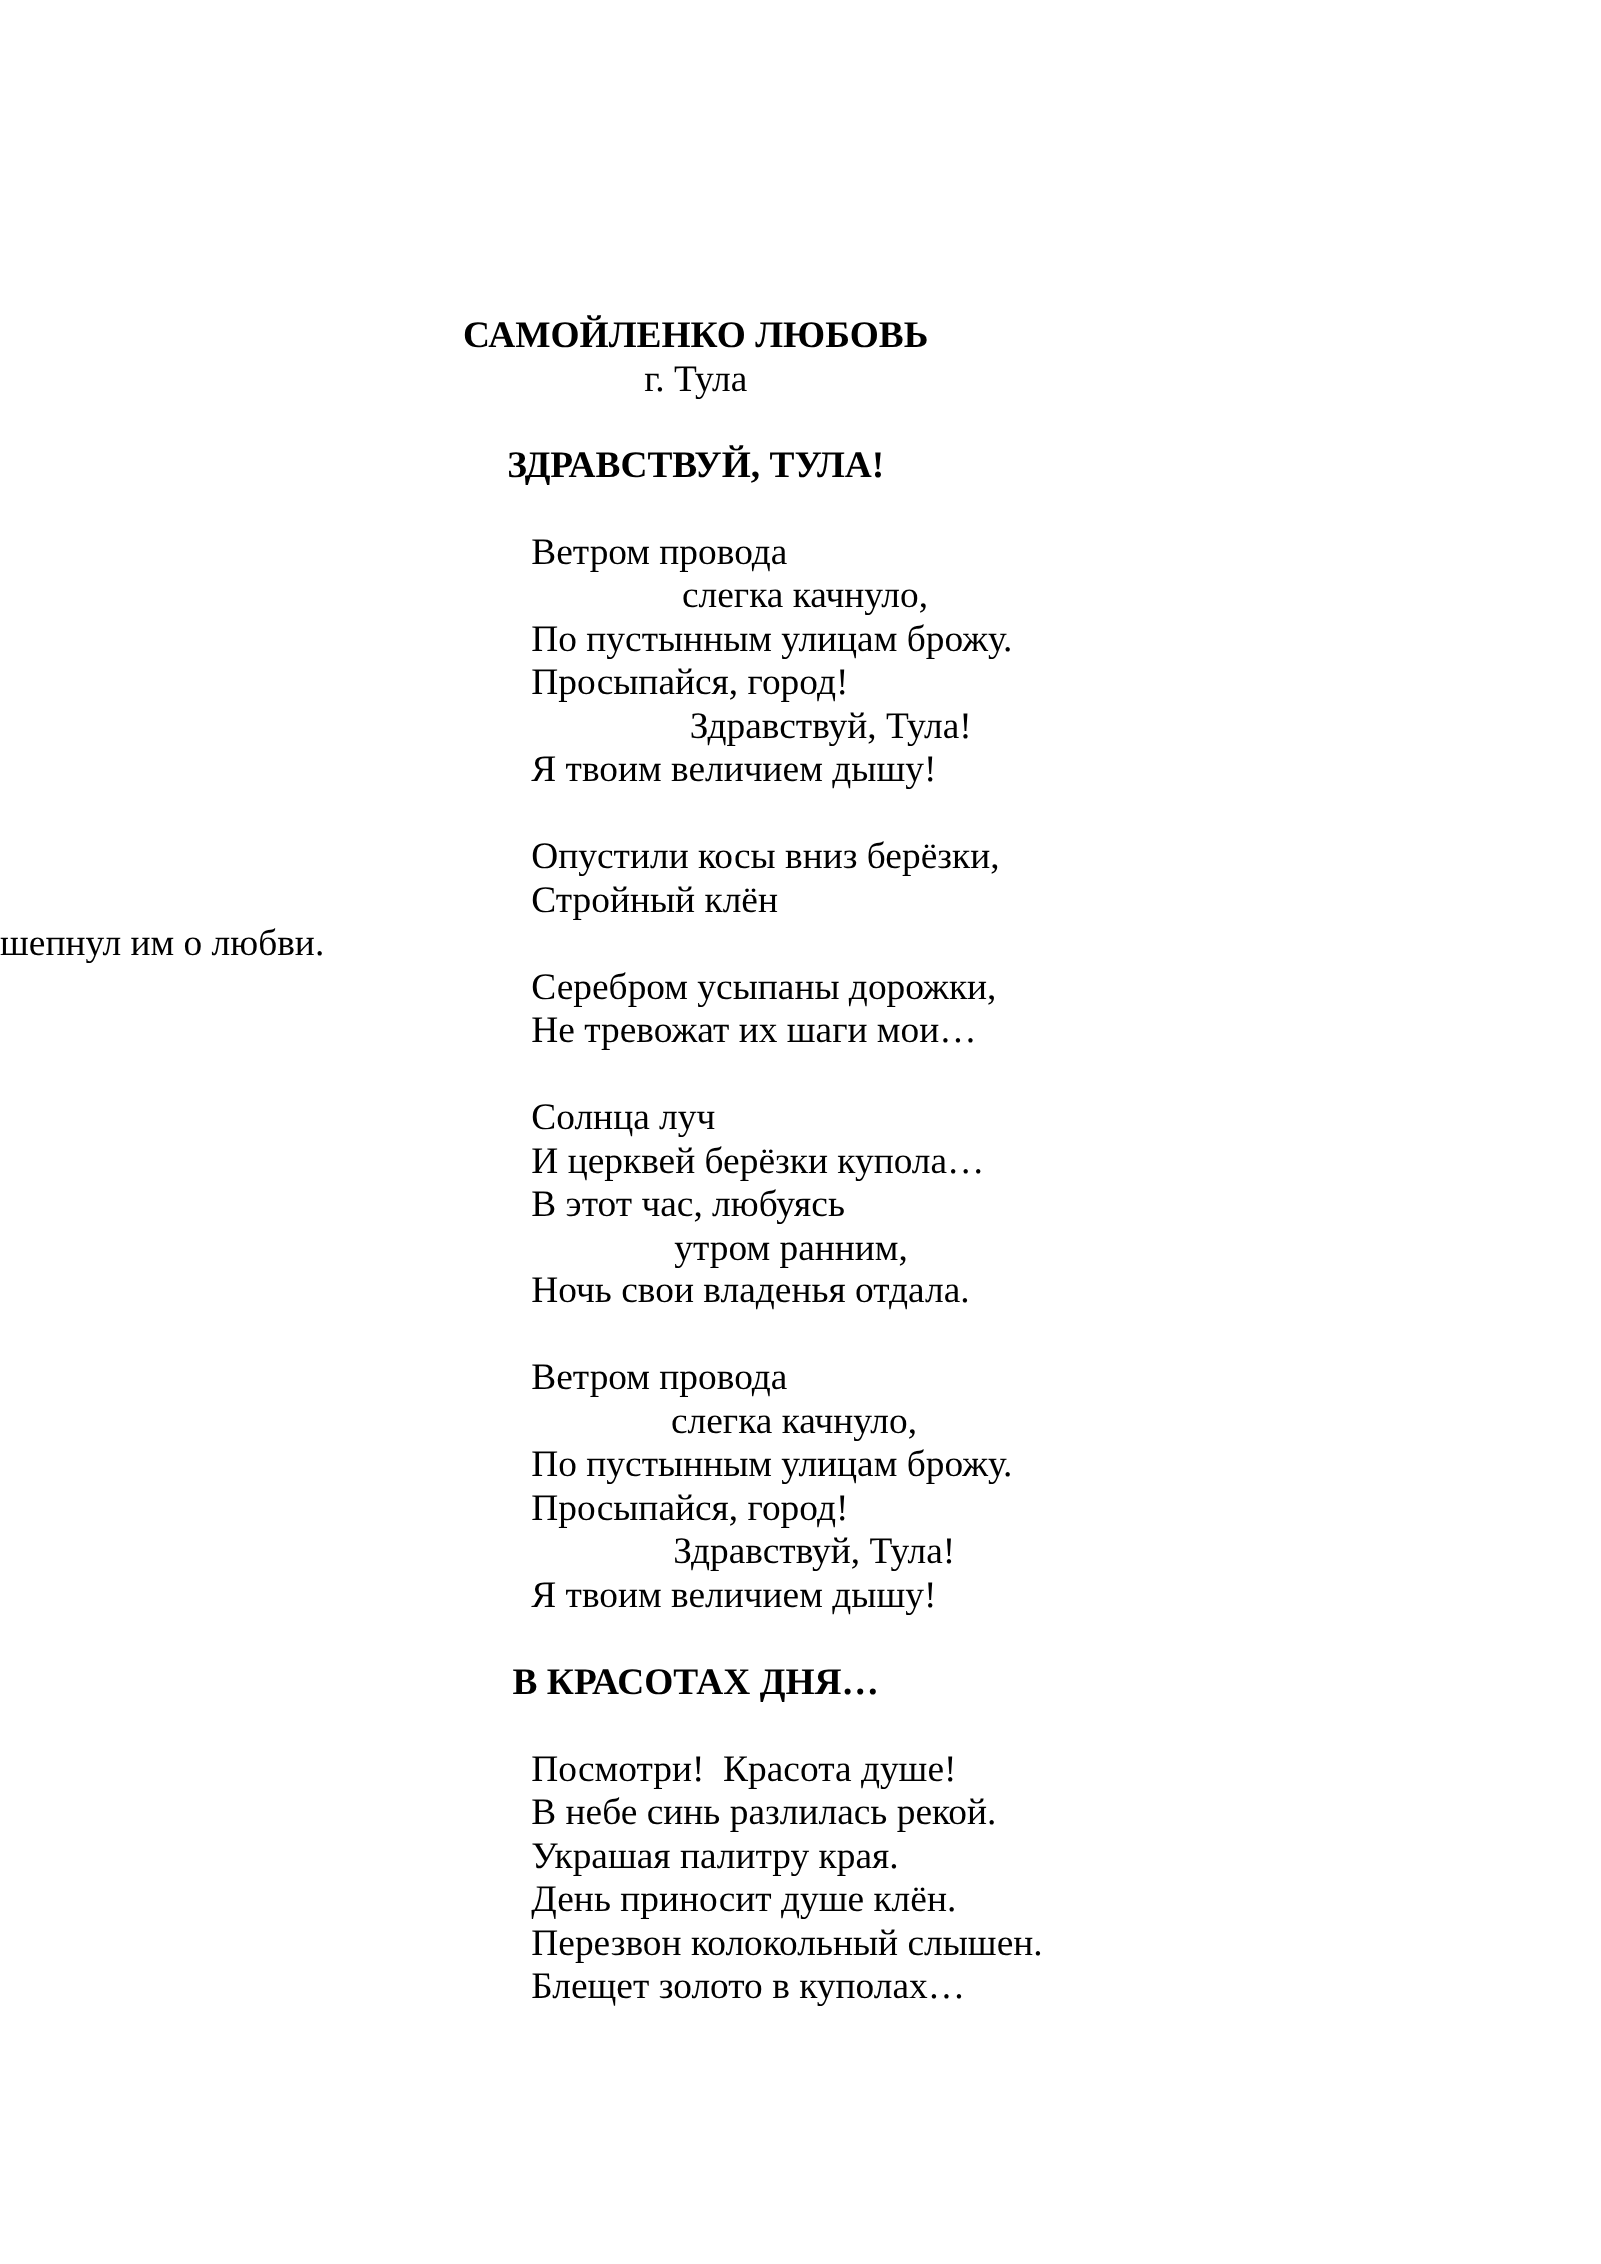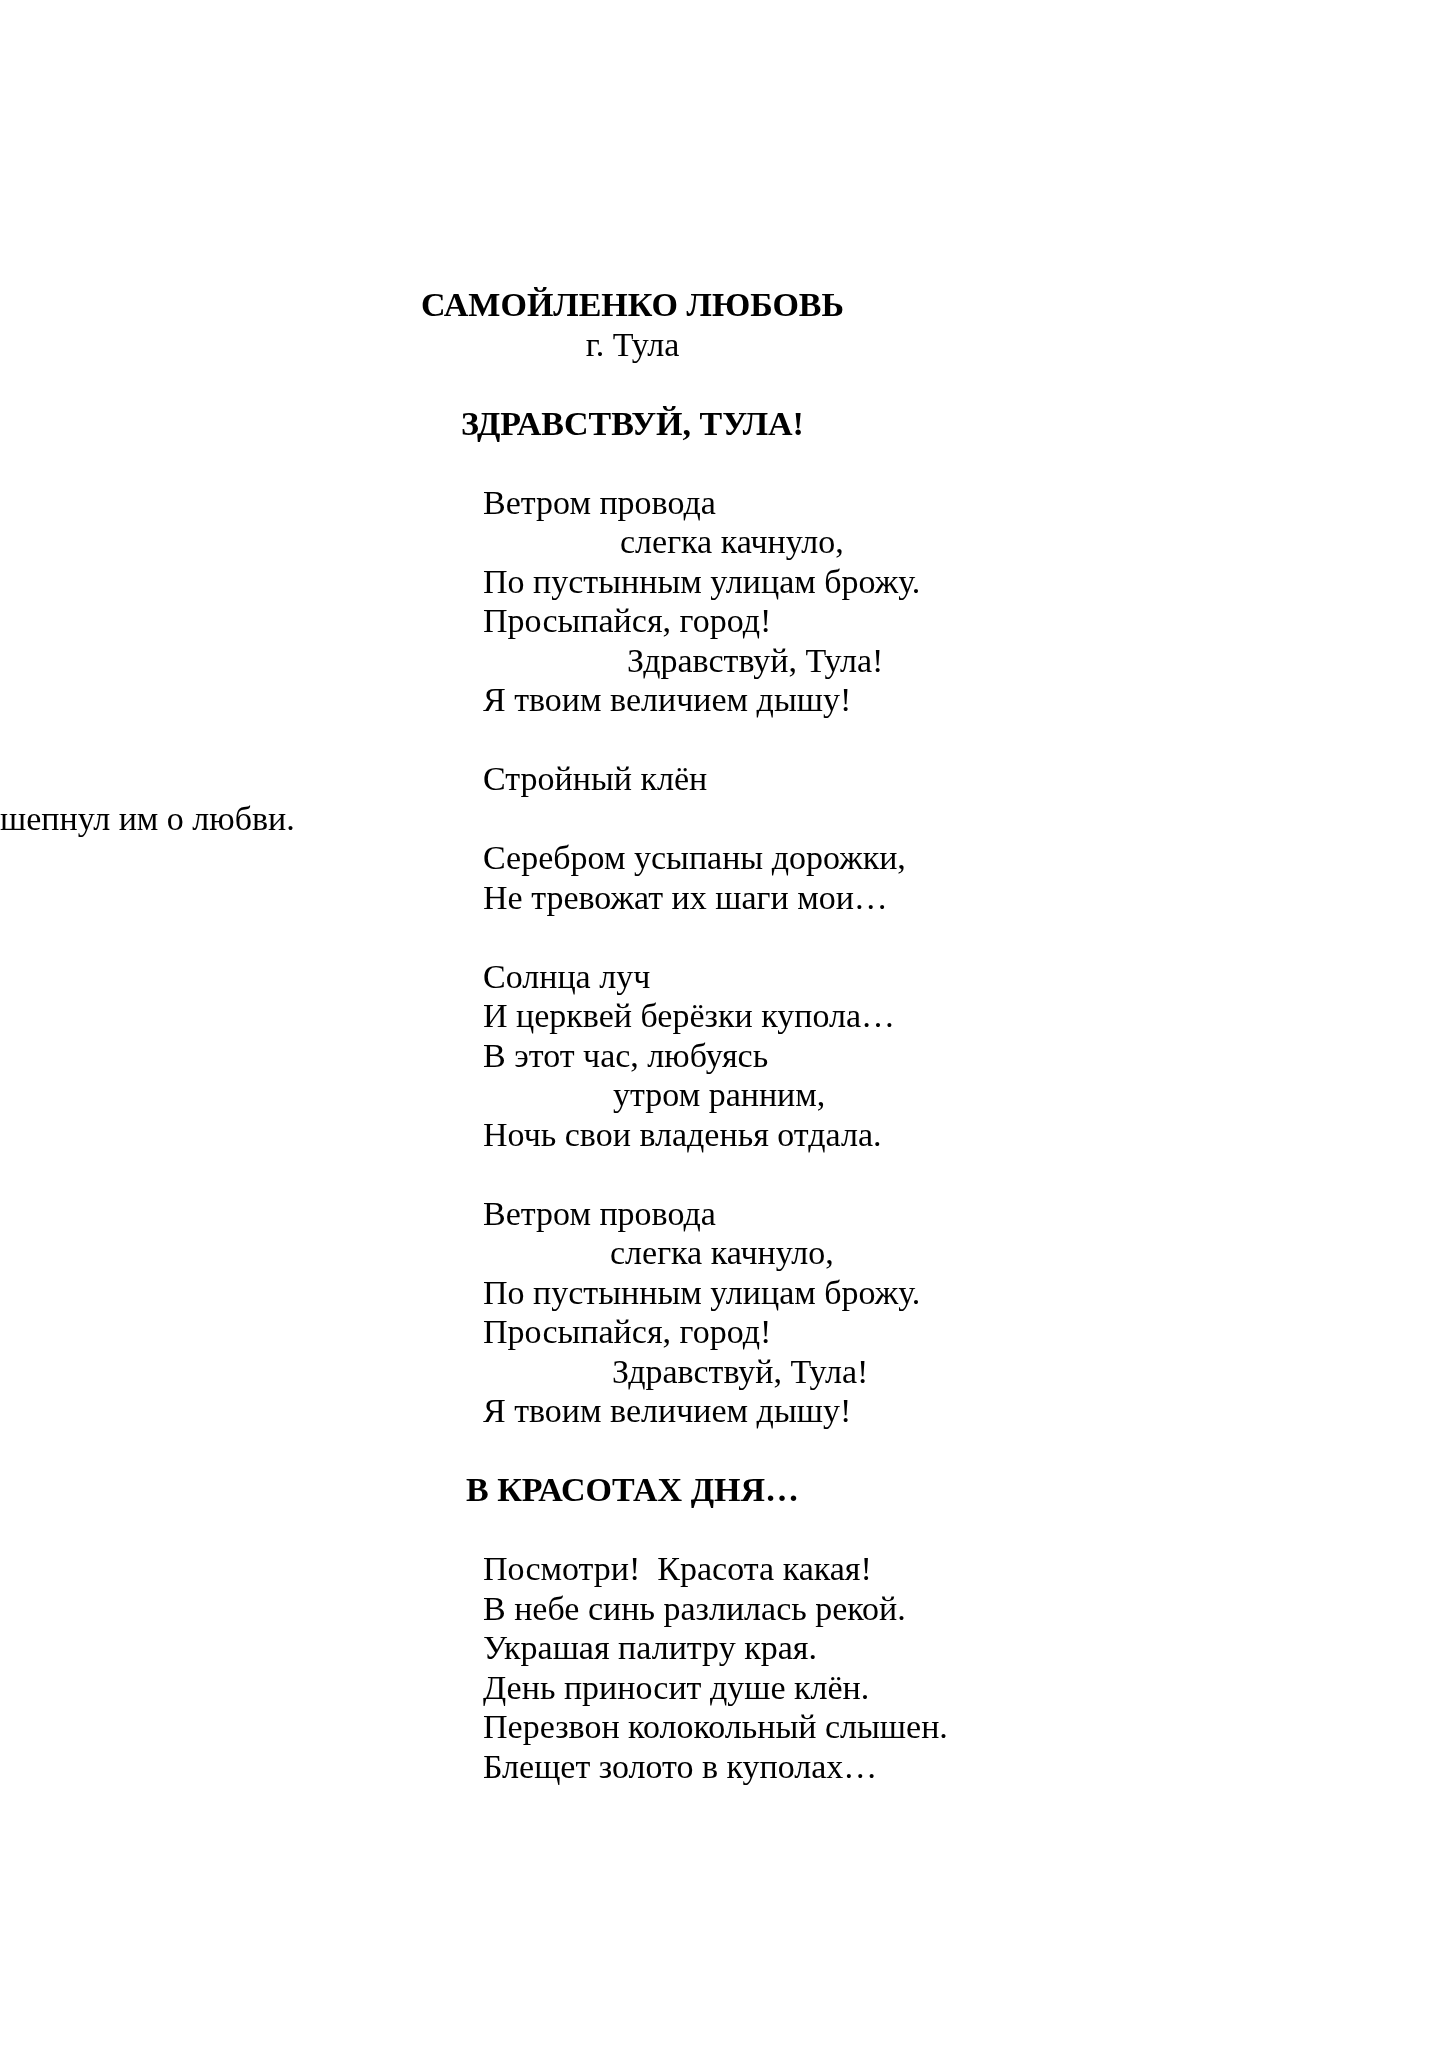--- a/index.html
+++ b/index.html
@@ -48,20 +48,21 @@
   <div class="line blank"></div>
 
   <div class="line flush">Ветром провода</div>
   <div class="line" style="margin-left:620px">слегка качнуло,</div>
   <div class="line flush">По пустынным улицам брожу.</div>
   <div class="line flush">Просыпайся, город!</div>
   <div class="line" style="margin-left:627px">Здравствуй, Тула!</div>
   <div class="line flush">Я твоим величием дышу!</div>
   <div class="line blank"></div>
 
+  <div class="line flush">Опустили косы вниз берёзки,</div>
   <div class="line flush">Стройный клён</div>
   <div class="line" style="">шепнул им о любви.</div>
   <div class="line flush">Серебром усыпаны дорожки,</div>
   <div class="line flush">Не тревожат их шаги мои…</div>
   <div class="line blank"></div>
 
   <div class="line flush">Солнца луч</div>
   <div class="line flush">И церквей берёзки купола…</div>
   <div class="line flush">В этот час, любуясь</div>
   <div class="line" style="margin-left:613px">утром ранним,</div>
@@ -72,20 +73,20 @@
   <div class="line" style="margin-left:610px">слегка качнуло,</div>
   <div class="line flush">По пустынным улицам брожу.</div>
   <div class="line flush">Просыпайся, город!</div>
   <div class="line" style="margin-left:612px">Здравствуй, Тула!</div>
   <div class="line flush">Я твоим величием дышу!</div>
   <div class="line blank"></div>
 
   <div class="line center bold">В КРАСОТАХ ДНЯ…</div>
   <div class="line blank"></div>
 
-  <div class="line flush">Посмотри!  Красота какая!</div>
+  <div class="line flush">Посмотри!  Красота душе!</div>
   <div class="line flush">В небе синь разлилась рекой.</div>
   <div class="line flush">Украшая палитру края.</div>
   <div class="line flush">День приносит душе клён.</div>
   <div class="line flush">Перезвон колокольный слышен.</div>
   <div class="line flush">Блещет золото в куполах…</div>
 
 </div>
 
 </body></html>

